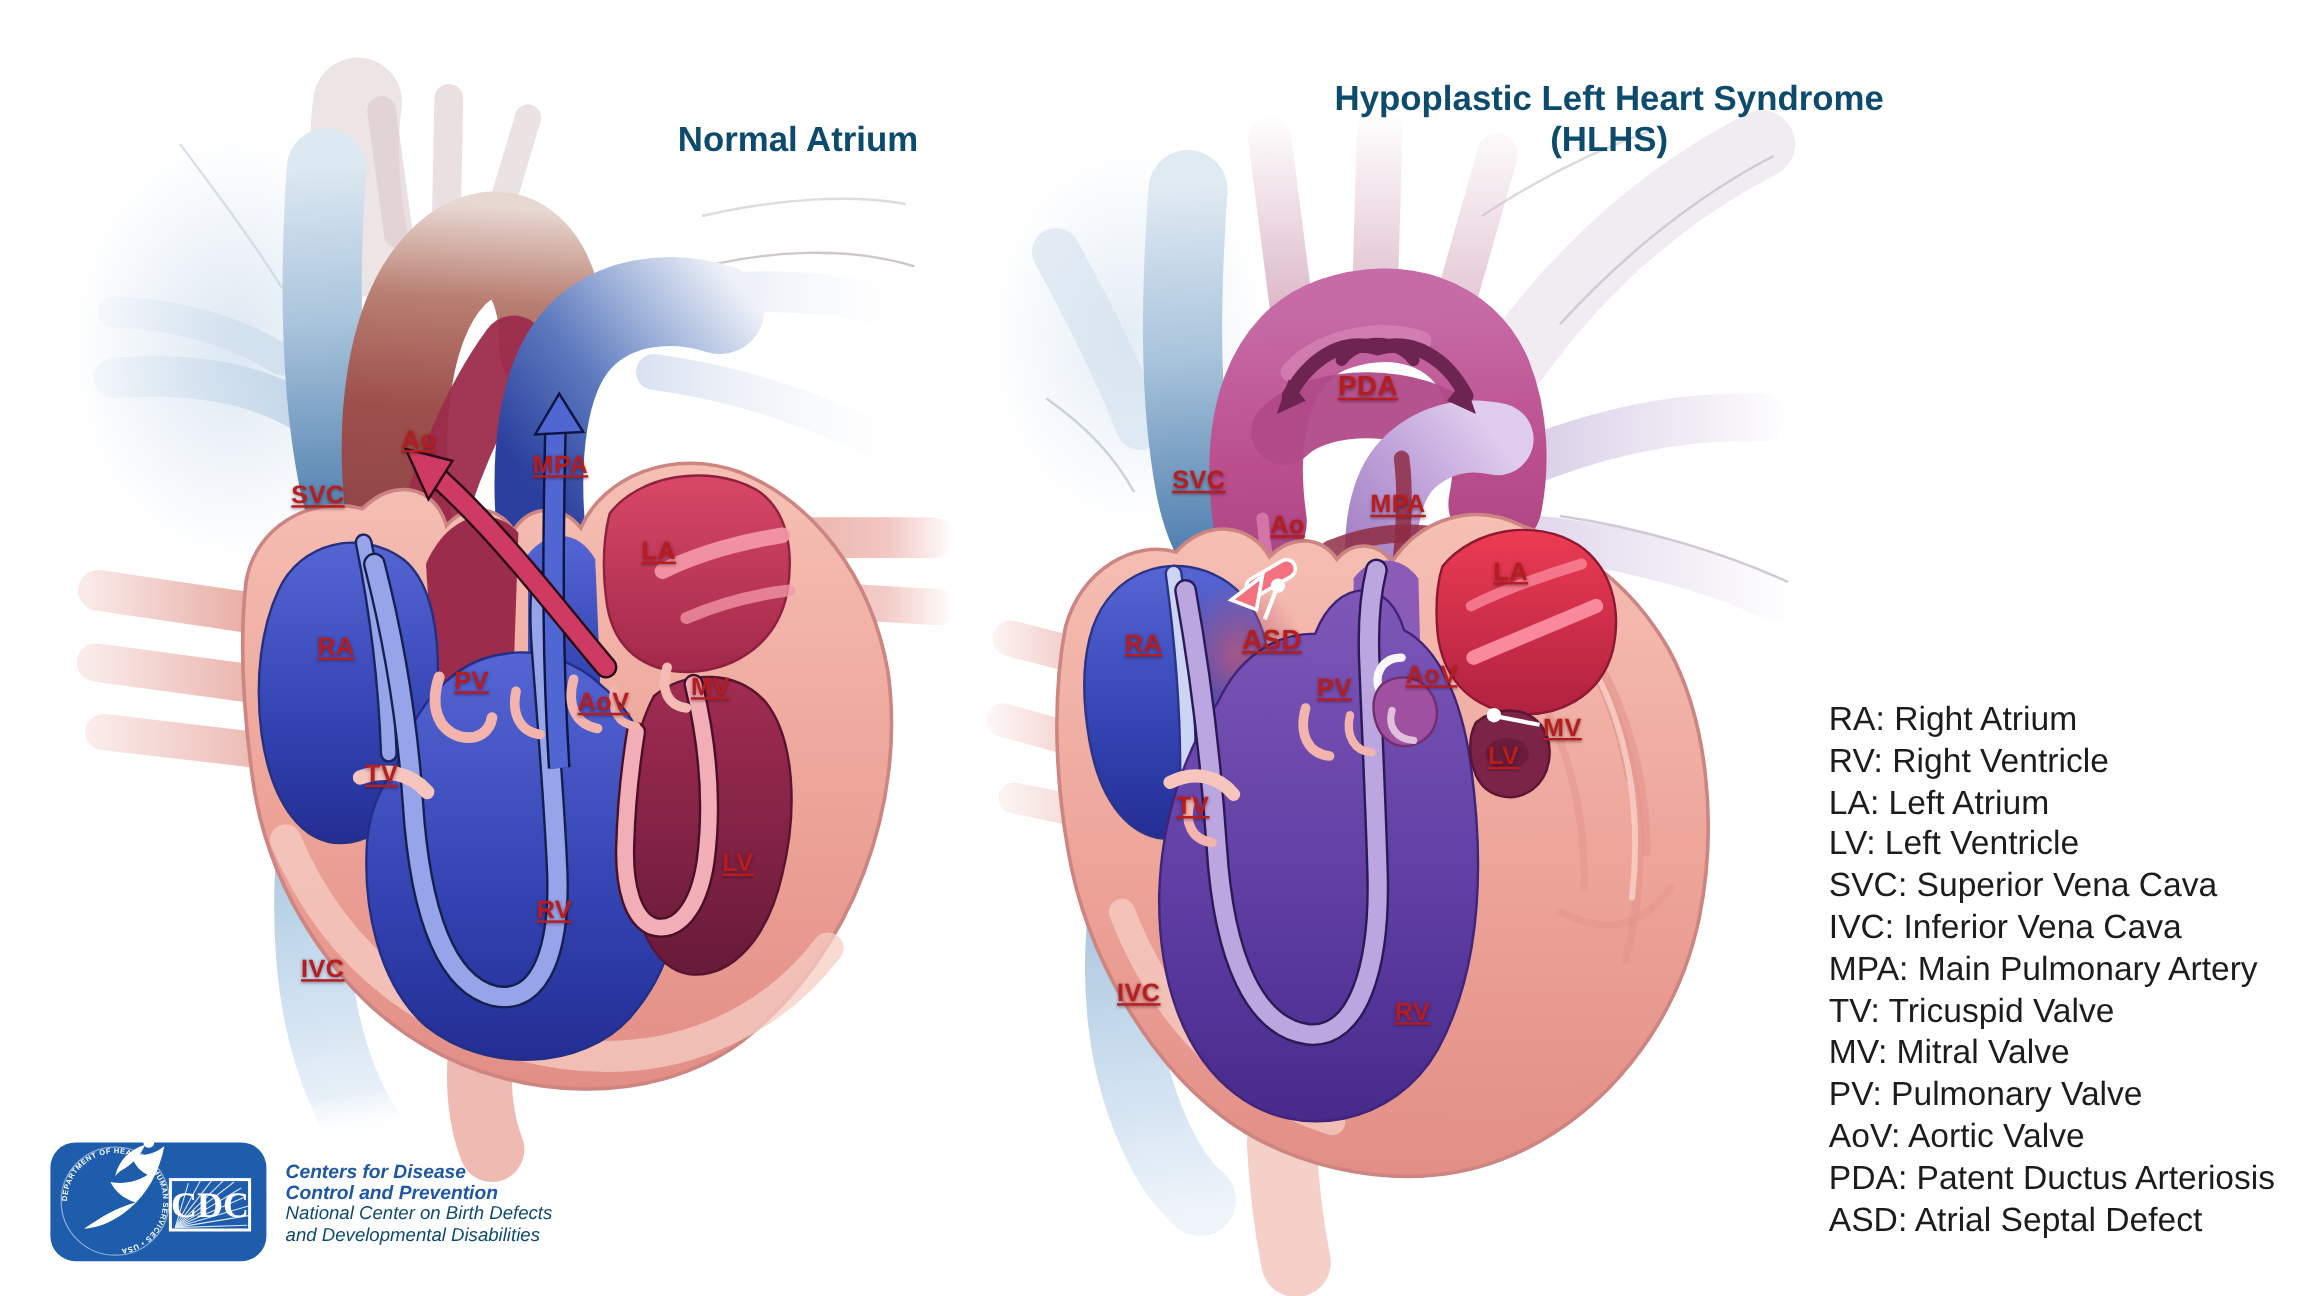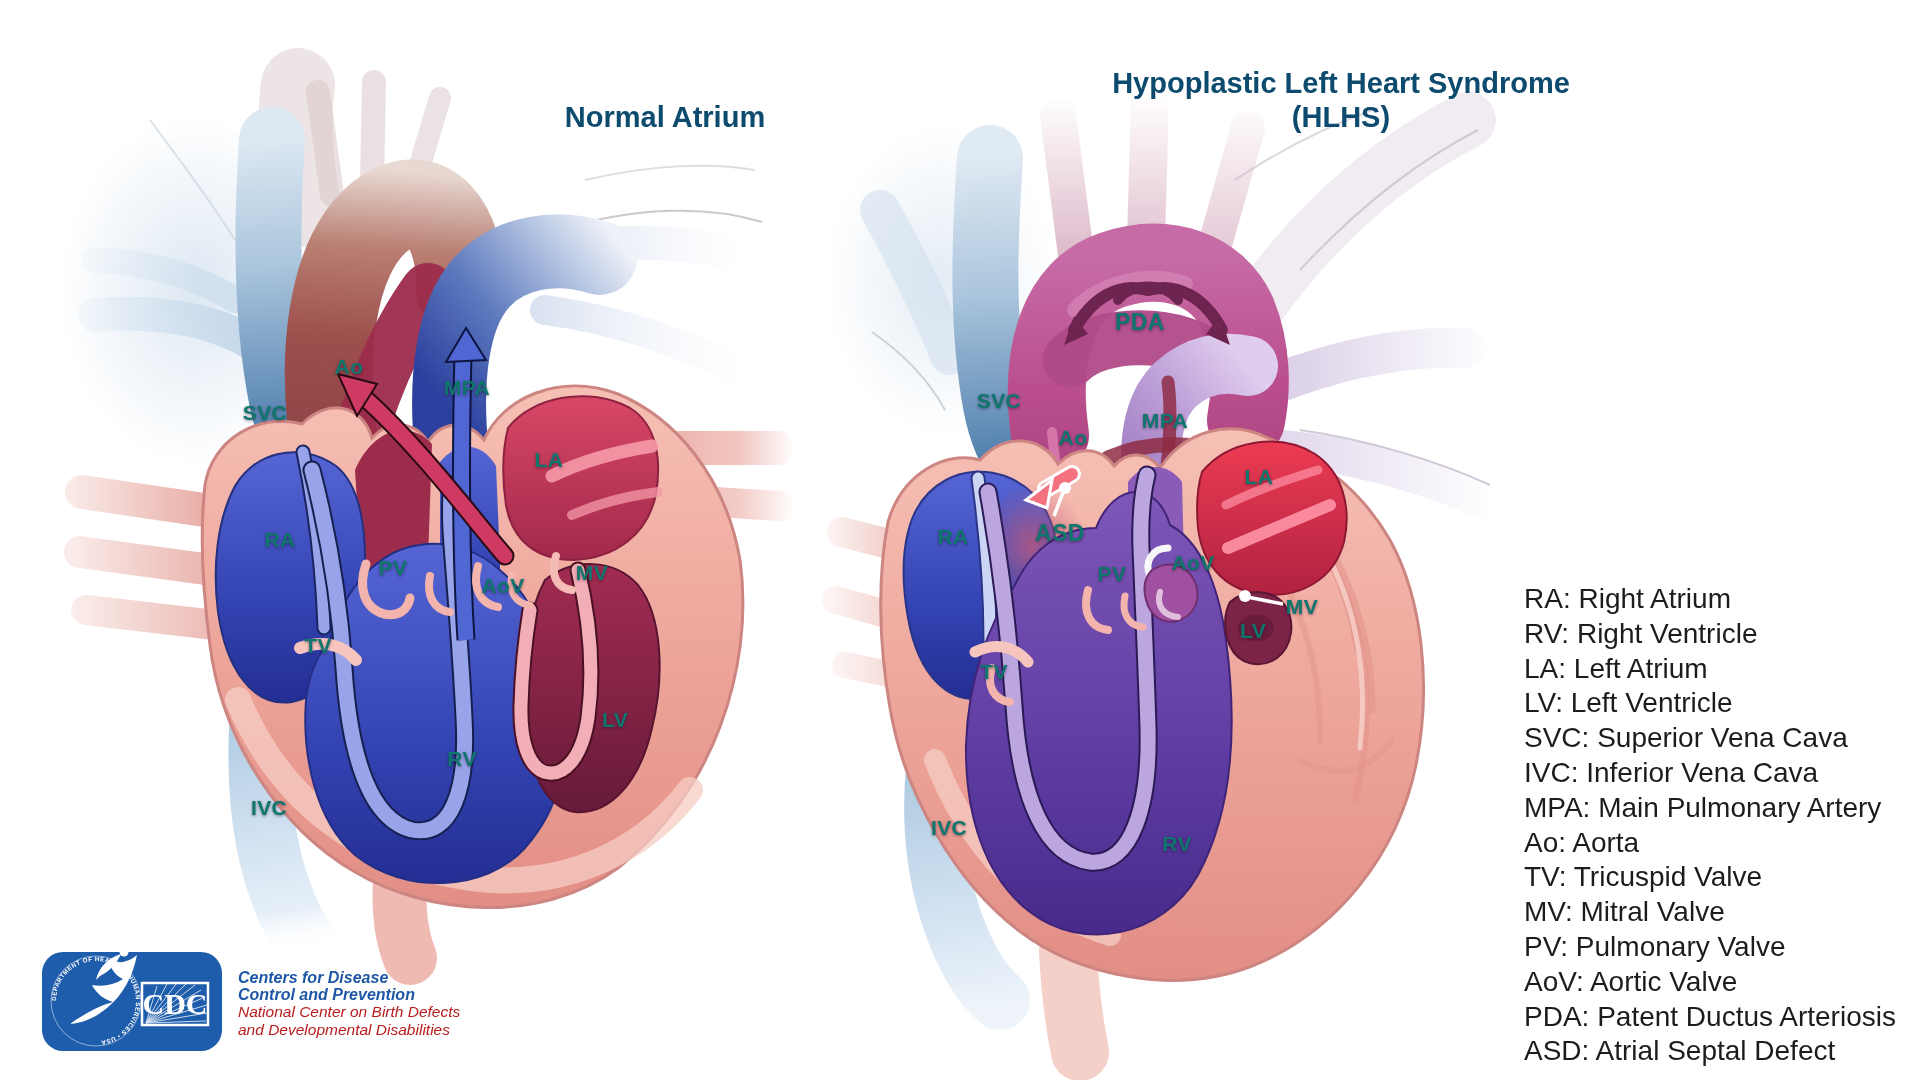--- a/index.html
+++ b/index.html
@@ -1,30 +1,30 @@
 <!DOCTYPE html>
 <html><head>
 <meta charset="utf-8">
 <style>
   html,body{margin:0;padding:0;background:#fff;}
   .stage{position:relative;width:1920px;height:1080px;background:#ffffff;overflow:hidden;
          font-family:"Liberation Sans",sans-serif;}
   .stage svg.art{position:absolute;left:0;top:0;}
-  .alabel{position:absolute;transform:translate(-50%,-50%);color:#0f766e;font-weight:bold;
+  .alabel{position:absolute;transform:translate(-50%,-50%);color:#b91c1c;font-weight:bold;
           font-size:21px;letter-spacing:.4px;white-space:nowrap;
-          text-shadow:0 1px 3px rgba(40,10,35,.5);}
+          text-shadow:0 1px 3px rgba(40,10,35,.5);text-decoration:underline;}
   .alabel.lg{font-size:23px;}
   .title{position:absolute;transform:translateX(-50%);color:#0c4a6e;font-weight:bold;
          font-size:29px;text-align:center;line-height:34px;white-space:nowrap;}
   .legend{position:absolute;left:1524px;top:582px;color:#1c1c1c;font-size:28px;
           line-height:34.8px;font-weight:400;}
   .legend div{white-space:nowrap;}
   .cdc-text{position:absolute;left:238px;top:969px;line-height:17.2px;font-size:16px;font-style:italic;}
   .cdc-text .b{font-weight:bold;color:#1d57a5;display:block;}
-  .cdc-text .r{font-weight:normal;color:#b91c1c;display:block;font-size:15.5px;}
+  .cdc-text .r{font-weight:normal;color:#0c4a6e;display:block;font-size:15.5px;}
 </style>
 </head>
 <body>
 
 <div class="stage">
 
 <svg class="art" width="1920" height="1080" viewBox="0 0 1920 1080">
   <defs>
     <linearGradient id="svcGradL" gradientUnits="userSpaceOnUse" x1="270" y1="140" x2="290" y2="460">
       <stop offset="0" stop-color="#dce8f2"></stop>
@@ -380,21 +380,20 @@
 <div class="alabel" style="left:1177px;top:844px;">RV</div>
 
 <div class="legend">
   <div>RA: Right Atrium</div>
   <div>RV: Right Ventricle</div>
   <div>LA: Left Atrium</div>
   <div>LV: Left Ventricle</div>
   <div>SVC: Superior Vena Cava</div>
   <div>IVC: Inferior Vena Cava</div>
   <div>MPA: Main Pulmonary Artery</div>
-  <div>Ao: Aorta</div>
   <div>TV: Tricuspid Valve</div>
   <div>MV: Mitral Valve</div>
   <div>PV: Pulmonary Valve</div>
   <div>AoV: Aortic Valve</div>
   <div>PDA: Patent Ductus Arteriosis</div>
   <div>ASD: Atrial Septal Defect</div>
 </div>
 
 <div class="cdc-text">
   <span class="b">Centers for Disease</span>

